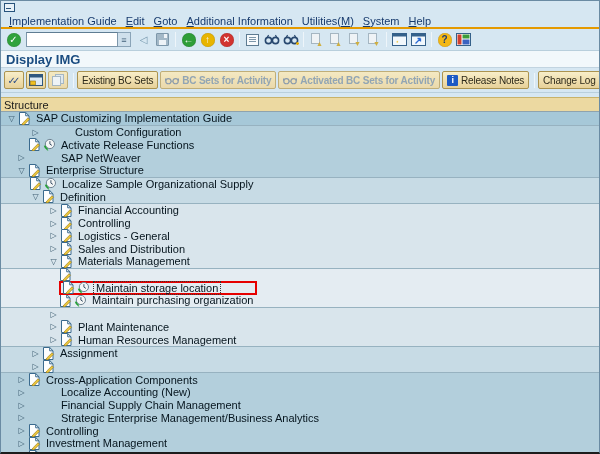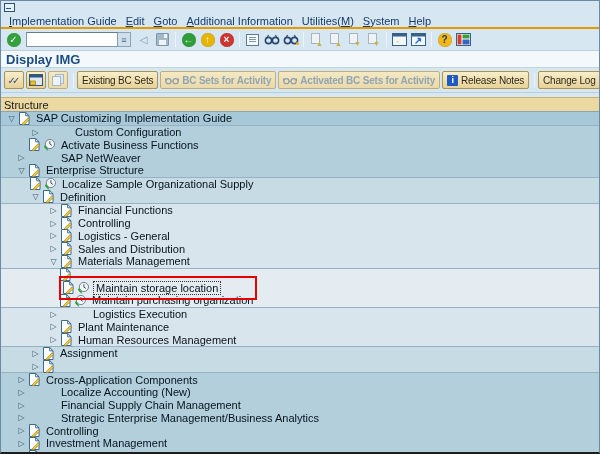--- a/index.html
+++ b/index.html
@@ -58,21 +58,21 @@
   
   .tree{flex:1;overflow:hidden;display:flex;flex-direction:column;background:#b3cfdc;}
   .trow{height:12.72px;flex:none;display:flex;align-items:center;font-size:11px;color:#05141d;white-space:nowrap;}
   .trow.sepline{border-bottom:1px solid #97b2c0;height:13.72px;}
   .ind{flex:none;}
   .tri{width:13px;flex:none;font-size:8px;color:#3f5f73;display:inline-flex;align-items:center;justify-content:center;cursor:default;}
   .islot{width:15px;flex:none;}
   .tico{width:15px;height:13px;flex:none;display:inline-flex;align-items:center;}
   .tlabel{margin-left:3px;line-height:12px;}
   .tlabel.sel{border:1px dotted #333;padding:0 2px;margin-left:1px;}
-  .redbox{display:inline-flex;align-items:center;border:2px solid #e60000;padding:0 34px 0 1px;height:24px;position:relative;z-index:2;background:transparent;}
+  .redbox{display:inline-flex;align-items:center;border:2px solid #e60000;padding:0 34px 0 1px;height:14px;position:relative;z-index:2;background:transparent;}
 </style>
 </head>
 <body>
 
 <div class="win">
   <div class="tstrip">
     <span class="cicon"></span>
   </div>
   <div class="menubar" id="menubar">
       <span class="mitem"><u>I</u>mplementation Guide</span>
@@ -265,21 +265,21 @@
           </svg>
         </span>
         <span class="tico">
           <svg width="13" height="13" viewBox="0 0 13 13">
   <circle cx="6.9" cy="6" r="4.6" fill="#f4f6f6" stroke="#6e8292"></circle>
   <path d="M6.9 3.2v2.9l2 1.3" fill="none" stroke="#40566b"></path>
   <path d="M1.7 7.6a5.4 5.4 0 0 0 2.7 3.7" fill="none" stroke="#22a033" stroke-width="1.8"></path>
   <path d="M3.9 12.6l1.6-.4-1.2-1.2z" fill="#22a033"></path>
           </svg>
         </span>
-        <span class="tlabel">Activate Business Functions</span>
+        <span class="tlabel">Activate Release Functions</span>
       </div>
       <div class="trow" style="background: rgb(179, 207, 220);">
         <span class="ind" style="width: 14px;"></span>
         <span class="tri">▷</span>
         <span class="islot"></span>
         <span class="islot"></span>
         <span class="tlabel">SAP NetWeaver</span>
       </div>
       <div class="trow sepline" style="background: rgb(179, 207, 220);">
         <span class="ind" style="width: 14px;"></span>
@@ -327,21 +327,21 @@
       <div class="trow" style="background: rgb(217, 229, 236);">
         <span class="ind" style="width: 46px;"></span>
         <span class="tri">▷</span>
         <span class="tico">
           <svg width="13" height="13" viewBox="0 0 13 13">
   <path d="M1.5 0.5h6.2l3.3 3.3v8.7H1.5z" fill="#fdfeff" stroke="#3a6a8e"></path>
   <path d="M7.7 0.5v3.3H11" fill="none" stroke="#3a6a8e"></path>
   <path d="M4.6 11.2 10 5.8l1.5 1.5-5.4 5.4-2.1.4z" fill="#edc93d" stroke="#93700f" stroke-width="0.6"></path>
           </svg>
         </span>
-        <span class="tlabel">Financial Functions</span>
+        <span class="tlabel">Financial Accounting</span>
       </div>
       <div class="trow" style="background: rgb(217, 229, 236);">
         <span class="ind" style="width: 46px;"></span>
         <span class="tri">▷</span>
         <span class="tico">
           <svg width="13" height="13" viewBox="0 0 13 13">
   <path d="M1.5 0.5h6.2l3.3 3.3v8.7H1.5z" fill="#fdfeff" stroke="#3a6a8e"></path>
   <path d="M7.7 0.5v3.3H11" fill="none" stroke="#3a6a8e"></path>
   <path d="M4.6 11.2 10 5.8l1.5 1.5-5.4 5.4-2.1.4z" fill="#edc93d" stroke="#93700f" stroke-width="0.6"></path>
           </svg>
@@ -432,21 +432,20 @@
   <path d="M3.9 12.6l1.6-.4-1.2-1.2z" fill="#22a033"></path>
           </svg>
         </span>
         <span class="tlabel">Maintain purchasing organization</span>
       </div>
       <div class="trow" style="background: rgb(217, 229, 236);">
         <span class="ind" style="width: 46px;"></span>
         <span class="tri">▷</span>
         <span class="islot"></span>
         <span class="islot"></span>
-        <span class="tlabel">Logistics Execution</span>
       </div>
       <div class="trow" style="background: rgb(217, 229, 236);">
         <span class="ind" style="width: 46px;"></span>
         <span class="tri">▷</span>
         <span class="tico">
           <svg width="13" height="13" viewBox="0 0 13 13">
   <path d="M1.5 0.5h6.2l3.3 3.3v8.7H1.5z" fill="#fdfeff" stroke="#3a6a8e"></path>
   <path d="M7.7 0.5v3.3H11" fill="none" stroke="#3a6a8e"></path>
   <path d="M4.6 11.2 10 5.8l1.5 1.5-5.4 5.4-2.1.4z" fill="#edc93d" stroke="#93700f" stroke-width="0.6"></path>
           </svg>

